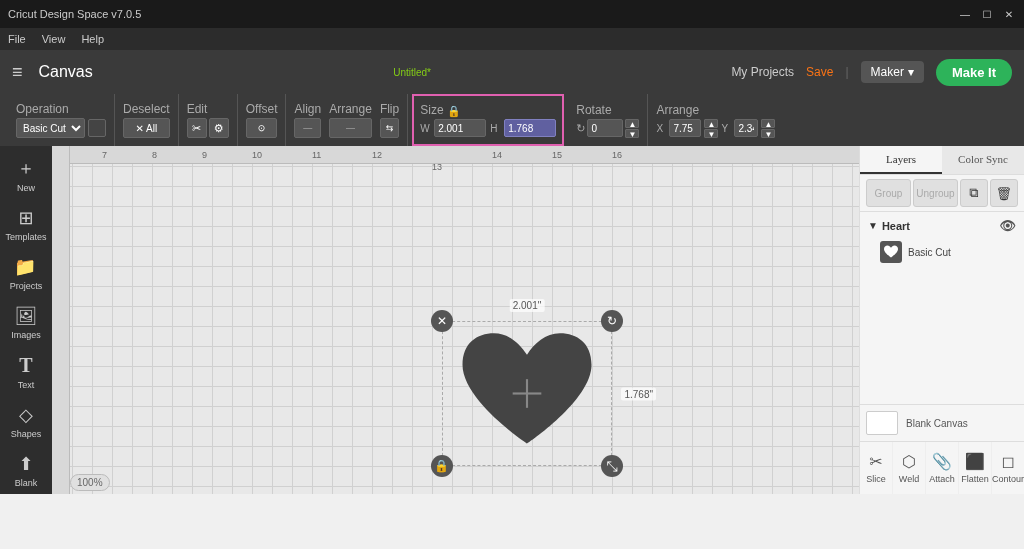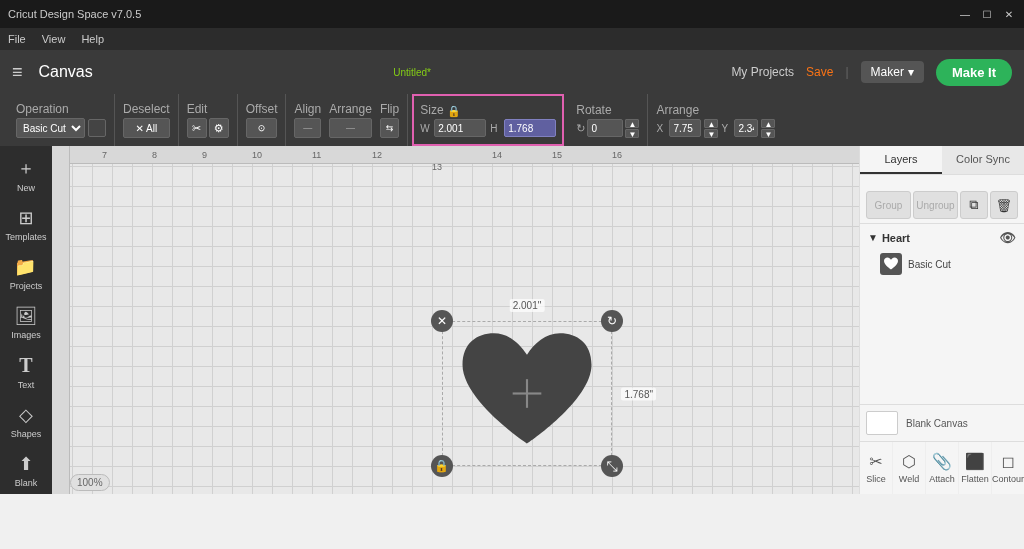--- a/index.html
+++ b/index.html
@@ -234,20 +234,21 @@
     .panel-tab {
       flex: 1;
       height: 28px;
       display: flex;
       align-items: center;
       justify-content: center;
       font-size: 11px;
       cursor: pointer;
       color: #555;
       border-bottom: 2px solid transparent;
+      font-family: Liberation Serif, serif;
     }
     .panel-tab.active { background: #f5f5f5; border-bottom-color: #333; color: #333; }
 
     #panel-actions {
       display: flex;
       align-items: center;
       padding: 4px 6px;
       gap: 2px;
       border-bottom: 1px solid #ddd;
     }
@@ -256,21 +257,20 @@
       height: 28px;
       background: #e0e0e0;
       border: 1px solid #ccc;
       border-radius: 3px;
       font-size: 10px;
       cursor: pointer;
       display: flex;
       align-items: center;
       justify-content: center;
       color: #333;
-      margin-top: 12px;
     }
     .panel-action-btn.icon-btn {
       flex: none;
       width: 28px;
     }
     .panel-action-btn:disabled, .panel-action-btn.disabled {
       color: #aaa;
     }
 
     #layers-content { flex: 1; overflow-y: auto; }

